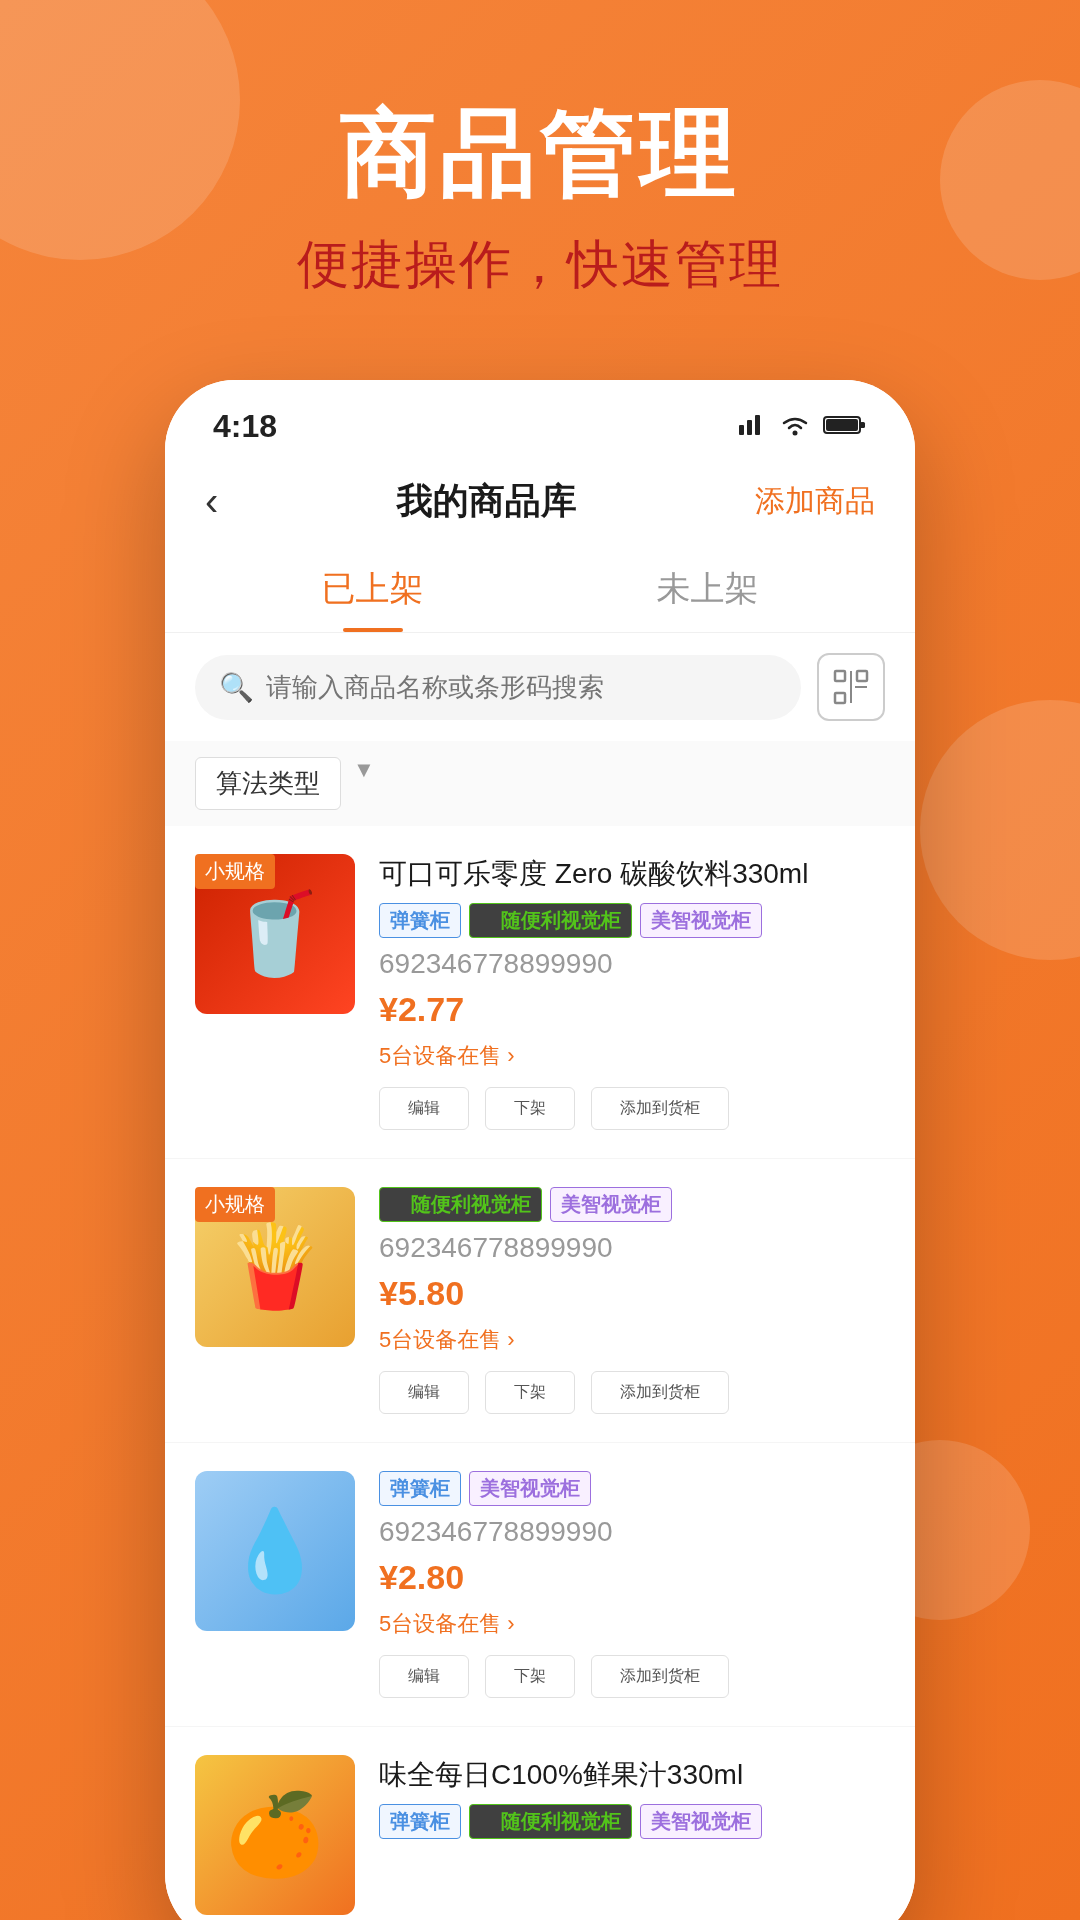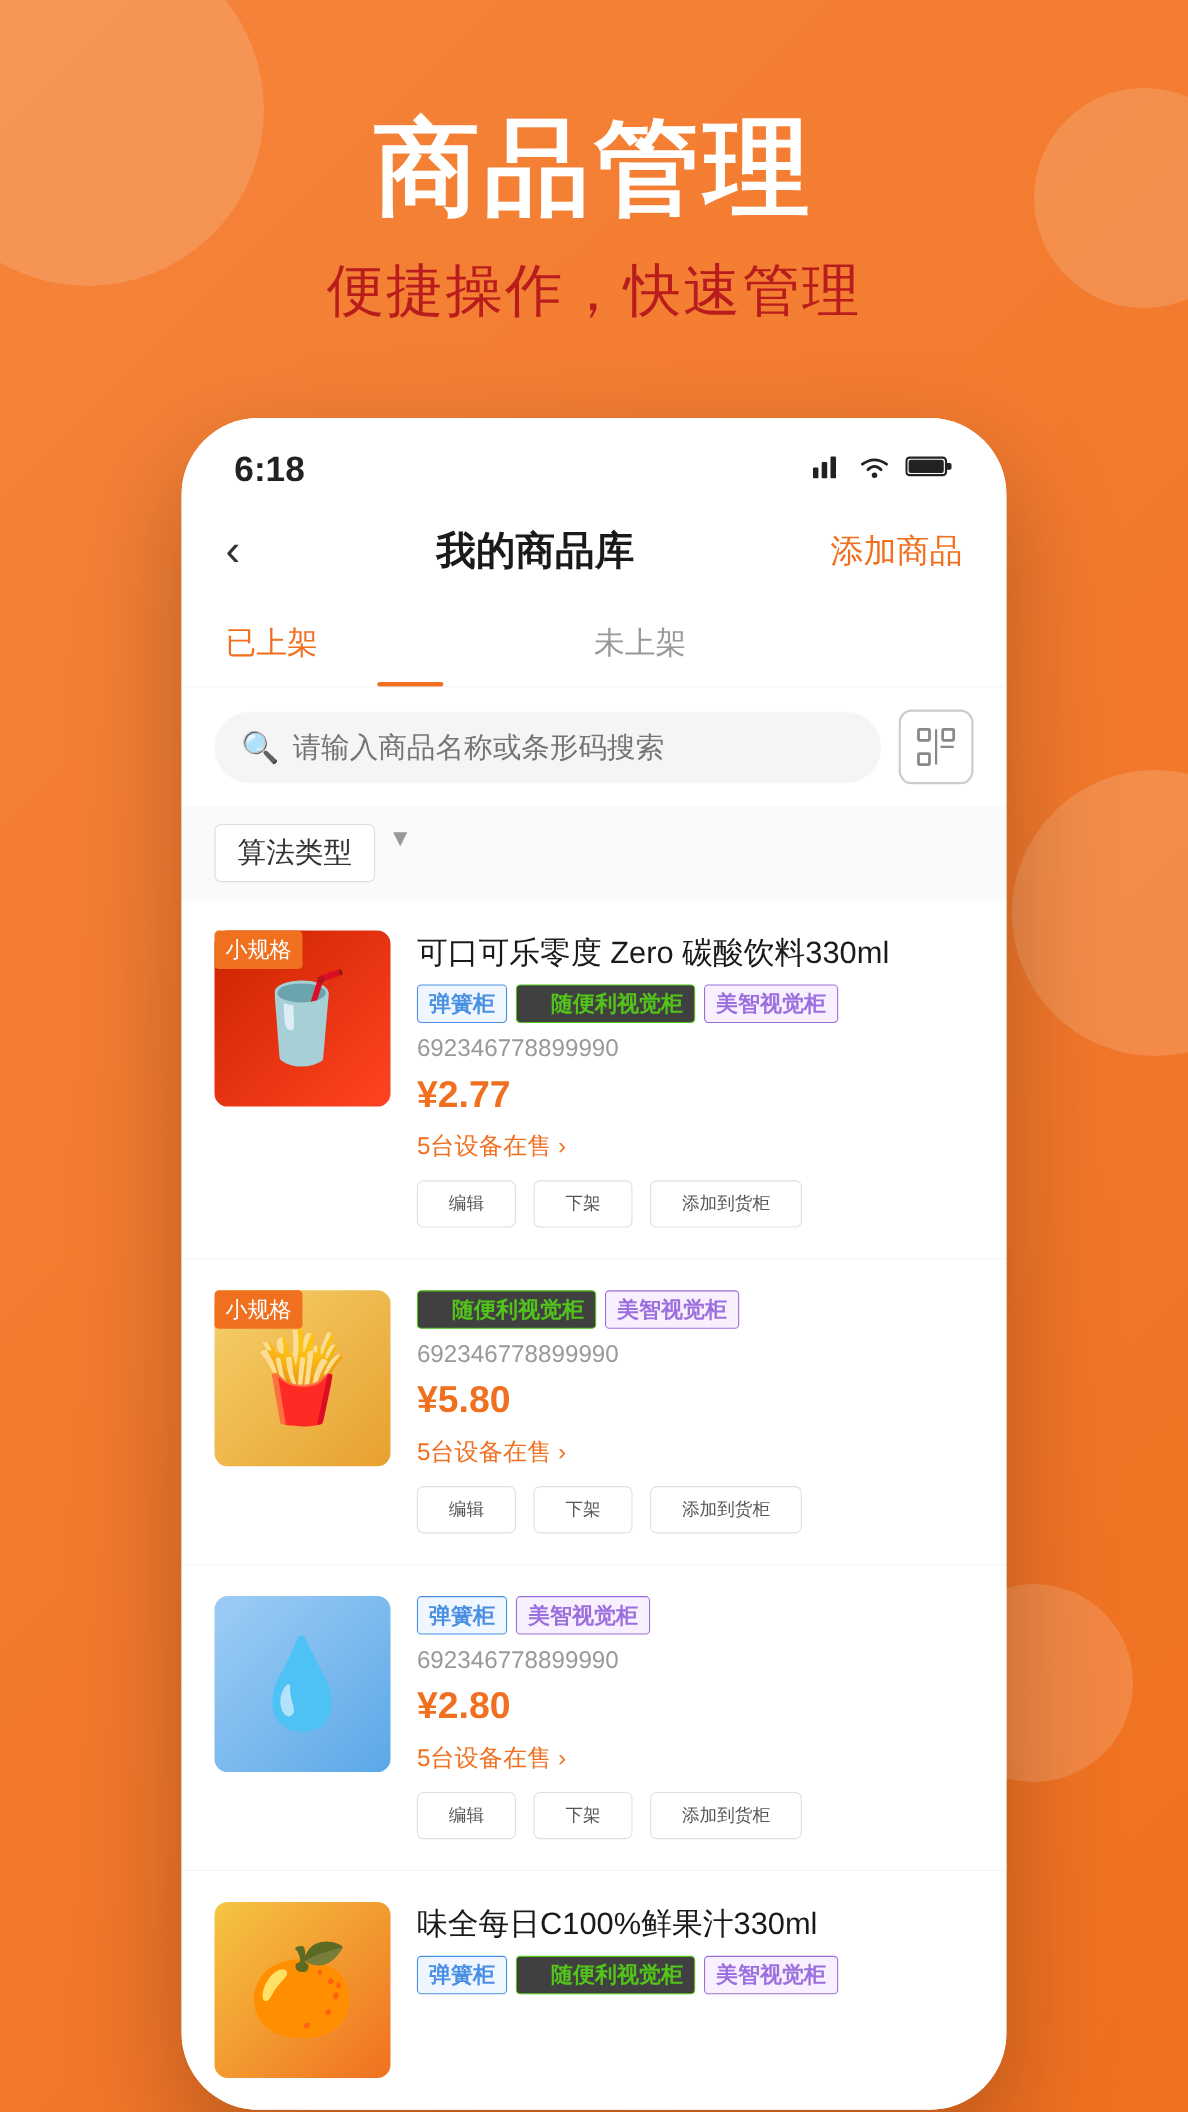--- a/index.html
+++ b/index.html
@@ -119,23 +119,23 @@
 
     
     .tabs {
       display: flex;
       background: white;
       padding: 0 40px;
       border-bottom: 1px solid #f0f0f0;
     }
     .tab {
       flex: 1;
-      text-align: left;
+      text-align: center;
       padding: 20px 0;
-      font-size: 28px;
+      font-size: 34px;
       color: #999;
       position: relative;
       cursor: pointer;
     }
     .tab.active {
       color: #f07020;
       font-weight: 500;
     }
     .tab.active::after {
       content: '';
@@ -338,21 +338,21 @@
       background: #404040;
       padding-left: 31px;
     }
     .tag-purple {
       color: #9c6fde;
       border-color: #9c6fde;
       background: #f9f0ff;
     }
 
     .barcode {
-      font-size: 22px;
+      font-size: 28px;
       color: #999;
       margin-bottom: 10px;
     }
 
     .price {
       font-size: 34px;
       font-weight: 600;
       color: #f07020;
       margin-bottom: 12px;
     }
@@ -390,21 +390,21 @@
 <div class="bg-circle bg-circle-4"></div>
 
 <div class="hero">
   <div class="hero-title">商品管理</div>
   <div class="hero-subtitle">便捷操作，快速管理</div>
 </div>
 
 <div class="phone-container">
 
   <div class="status-bar">
-    <span class="status-time">6:18</span>
+    <span class="status-time">4:18</span>
     <div class="status-icons">
       <span style="font-size:26px;">
         <svg width="28" height="24" viewBox="0 0 28 24">
           <rect x="0" y="14" width="5" height="10" rx="1" fill="#222"></rect>
           <rect x="8" y="9" width="5" height="15" rx="1" fill="#222"></rect>
           <rect x="16" y="4" width="5" height="20" rx="1" fill="#222"></rect>
         </svg>
       </span>
       <span>
         <svg width="32" height="24" viewBox="0 0 32 24">

